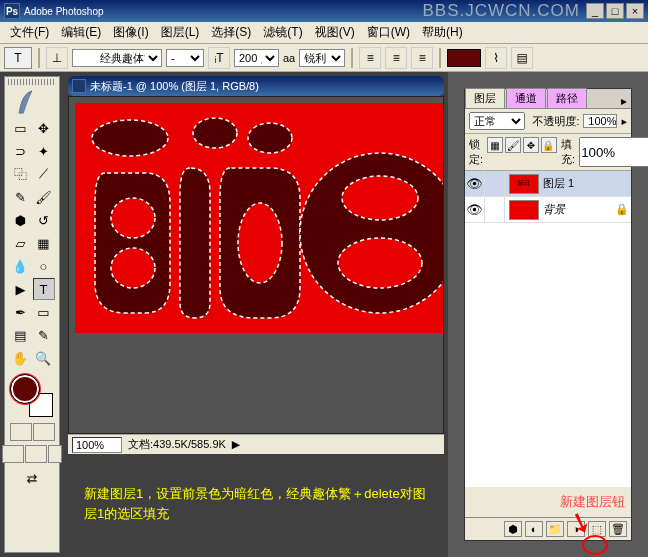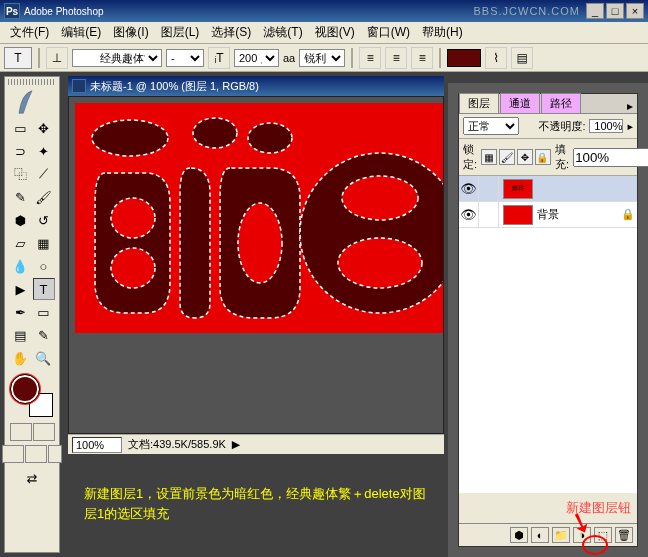--- a/index.html
+++ b/index.html
@@ -1,20 +1,20 @@
 <!DOCTYPE html>
 <html><head>
 <meta charset="utf-8">
 <style>
 * { margin: 0; padding: 0; box-sizing: border-box; font-family: "Microsoft YaHei", Tahoma, sans-serif; }
 body { background: #404040; width: 648px; height: 557px; overflow: hidden; font-size: 12px; }
 .titlebar { background: linear-gradient(#0a246a, #3a6ea5); height: 22px; display: flex; align-items: center; padding: 0 4px; color: #fff; }
 .titlebar .ps-icon { width: 16px; height: 16px; background: #1a3a6a; border: 1px solid #4a6aaa; margin-right: 4px; display: flex; align-items: center; justify-content: center; font-size: 10px; font-weight: bold; }
 .titlebar .title { flex: 1; font-size: 10px; }
-.titlebar .watermark { font-size: 11px; color: #9ab; letter-spacing: 1px; margin-right: 4px; }
+.titlebar .watermark { font-size: 17px; color: #9ab; letter-spacing: 1px; margin-right: 4px; }
 .titlebar .win-btn { width: 18px; height: 16px; background: #d4d0c8; border: 1px solid #888; margin-left: 2px; display: flex; align-items: center; justify-content: center; font-size: 11px; color: #000; cursor: pointer; }
 .menubar { background: #ece9d8; height: 22px; display: flex; align-items: center; padding: 0 4px; border-bottom: 1px solid #aca899; }
 .menubar .menu-item { padding: 2px 6px; cursor: pointer; font-size: 12px; }
 .optionsbar { background: #ece9d8; height: 28px; display: flex; align-items: center; padding: 0 4px; border-bottom: 1px solid #aca899; gap: 4px; }
 .optionsbar .tool-preset { width: 28px; height: 22px; border: 1px solid #888; background: #f0f0f0; display: flex; align-items: center; justify-content: center; }
 .optionsbar .sep { width: 2px; height: 20px; background: #aca899; margin: 0 2px; }
 .optionsbar select, .optionsbar input { font-size: 11px; height: 18px; border: 1px solid #888; background: #fff; }
 .optionsbar .font-select { width: 90px; padding-left: 23px; }
 .optionsbar .size-input { width: 45px; text-align: center; }
 .optionsbar .icon-btn { width: 22px; height: 22px; border: 1px solid #ccc; background: #ece9d8; display: flex; align-items: center; justify-content: center; cursor: pointer; font-size: 12px; }
@@ -26,38 +26,38 @@
 .toolbox .tool-grid { display: grid; grid-template-columns: 22px 22px; gap: 1px; }
 .toolbox .tool { width: 22px; height: 22px; background: #ece9d8; border: 1px solid #ece9d8; display: flex; align-items: center; justify-content: center; cursor: pointer; font-size: 13px; }
 .toolbox .tool.active { background: #d0d0d0; border: 1px inset #888; }
 .toolbox .colors { position: relative; width: 46px; height: 46px; margin-top: 4px; }
 .toolbox .fg { position: absolute; top: 2px; left: 2px; width: 28px; height: 28px; background: #600505; border: 2px solid #fff; outline: 1px solid #000; border-radius: 50%; }
 .toolbox .fg.circled { box-shadow: 0 0 0 2px rgba(255,0,0,0.8); }
 .toolbox .bg { position: absolute; bottom: 2px; right: 2px; width: 24px; height: 24px; background: #fff; border: 1px solid #000; }
 .toolbox .mode-row { display: flex; gap: 1px; margin-top: 4px; }
 .toolbox .mode { width: 22px; height: 18px; border: 1px solid #888; background: #ece9d8; }
 .canvas-area { flex: 1; display: flex; flex-direction: column; padding: 4px; }
-.doc-titlebar { background: linear-gradient(#0a246a, #3a6ea5); height: 20px; display: flex; align-items: center; padding: 0 4px; color: #fff; font-size: 11px; }
+.doc-titlebar { background: linear-gradient(#0a246a, #3a6ea5); height: 20px; display: flex; align-items: center; padding: 0 4px; color: #fff; font-size: 11px; border-radius: 6px; }
 .doc-icon { width: 14px; height: 14px; background: #1a3a6a; border: 1px solid #4a6aaa; margin-right: 4px; }
 .canvas-wrap { background: #535353; flex: 1; position: relative; overflow: hidden; border: 1px solid #222; }
 .canvas { position: absolute; top: 6px; left: 6px; width: 370px; height: 230px; background: #e60000; }
 .canvas svg { width: 100%; height: 100%; }
 .statusbar { background: #ece9d8; height: 20px; display: flex; align-items: center; padding: 0 4px; font-size: 11px; border-top: 1px solid #aca899; gap: 6px; }
 .statusbar .zoom { width: 50px; border: 1px inset #888; background: #fff; padding: 1px 3px; }
 .instruction { color: #ffff00; font-size: 13px; padding: 30px 16px; line-height: 1.5; }
-.right-panels { width: 200px; background: #5a5a5a; padding: 10px; display: flex; flex-direction: column; margin-top: 11px; }
+.right-panels { width: 200px; background: #5a5a5a; padding: 16px; display: flex; flex-direction: column; }
 .layers-panel { background: #ece9d8; border: 1px solid #333; flex: 1; display: flex; flex-direction: column; }
 .panel-tabs { display: flex; background: #d4d0c8; border-bottom: 1px solid #888; height: 20px; align-items: flex-end; }
 .panel-tab { padding: 2px 8px; font-size: 11px; cursor: pointer; border: 1px solid #888; border-bottom: none; background: #f0abfc; margin-right: 1px; }
 .panel-tab.active { background: #ece9d8; }
 .panel-tabs .panel-menu { margin-left: auto; padding: 0 4px; cursor: pointer; }
 .layer-opts { display: flex; align-items: center; padding: 3px 4px; gap: 4px; border-bottom: 1px solid #aca899; font-size: 11px; }
 .layer-opts select { font-size: 11px; width: 56px; height: 18px; }
 .layer-opts .opacity-input { width: 34px; font-size: 11px; text-align: right; border: 1px solid #888; }
-.lock-row { display: flex; align-items: center; padding: 3px 4px; gap: 4px; border-bottom: 1px solid #aca899; font-size: 11px; }
+.lock-row { display: flex; padding: 3px 4px; gap: 4px; border-bottom: 1px solid #aca899; font-size: 11px; }
 .lock-row .lock-icons { display: flex; gap: 2px; }
 .lock-row .lock-icon { width: 16px; height: 16px; border: 1px solid #888; background: #f0f0f0; display: flex; align-items: center; justify-content: center; font-size: 10px; cursor: pointer; }
 .layer-list { flex: 1; background: #fff; overflow: auto; }
 .layer-row { display: flex; align-items: center; border-bottom: 1px solid #ddd; height: 26px; cursor: pointer; }
 .layer-row.selected { background: #cbd6ea; }
 .layer-row .eye { width: 20px; height: 26px; display: flex; align-items: center; justify-content: center; border-right: 1px solid #ddd; font-size: 13px; }
 .layer-row .link { width: 20px; height: 26px; border-right: 1px solid #ddd; }
 .layer-row .thumb { width: 30px; height: 20px; border: 1px solid #888; margin: 0 4px; }
 .layer-row .thumb.text-thumb { background: #e60000; display: flex; align-items: center; justify-content: center; font-size: 6px; color: #400; font-weight: bold; }
 .layer-row .thumb.bg-thumb { background: #e60000; }
@@ -218,26 +218,27 @@
         </div>
         <span style="margin-left:auto">填充:</span>
         <input class="opacity-input" value="100%" style="">
 
       </div>
       <div class="layer-list">
         <div class="layer-row selected">
           <div class="eye">👁</div>
           <div class="link"></div>
           <div class="thumb text-thumb">節日</div>
+          <span class="name">图层 1</span>
         </div>
         <div class="layer-row">
           <div class="eye">👁</div>
           <div class="link"></div>
           <div class="thumb bg-thumb"></div>
-          <span class="name" style="">背景</span>
+          <span class="name" style="font-style:italic">背景</span>
           <span class="lock-ind">🔒</span>
         </div>
       </div>
       <div class="red-label">新建图层钮</div>
       <div class="panel-bottom">
         <span class="pbtn">⬢</span>
         <span class="pbtn">◐</span>
         <span class="pbtn">📁</span>
         <span class="pbtn">◑</span>
         <span class="pbtn">⬚</span>

